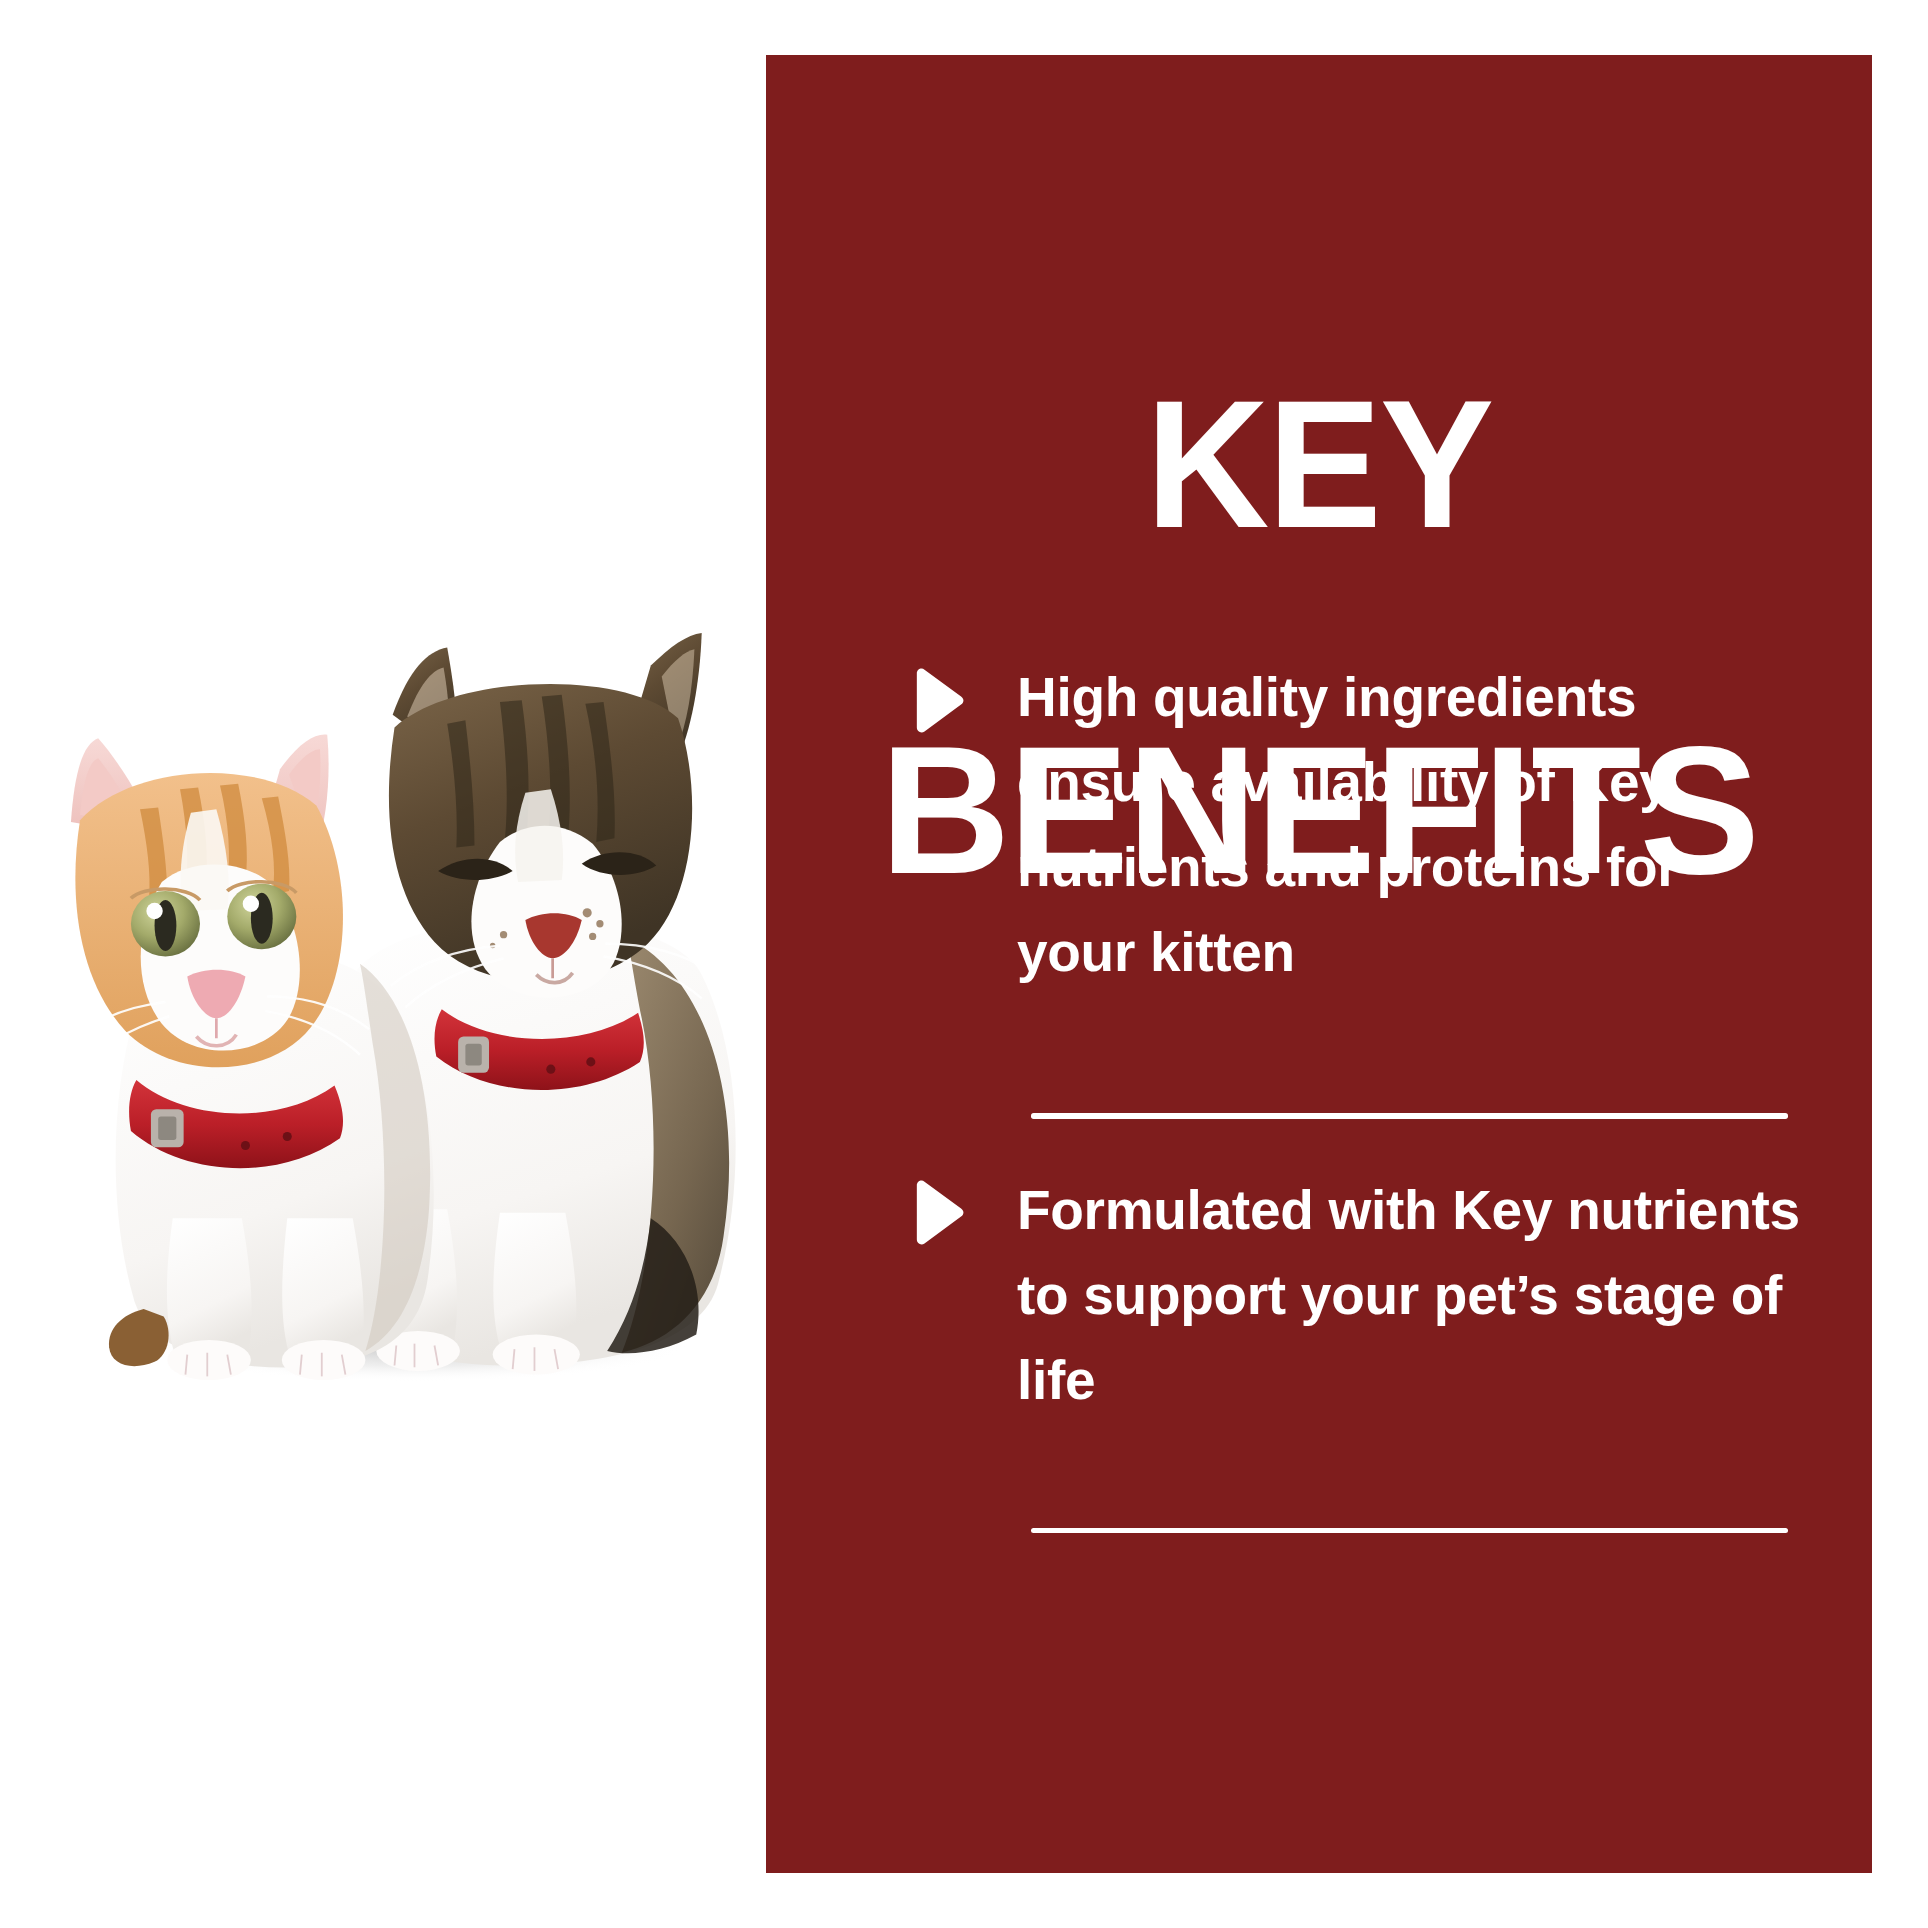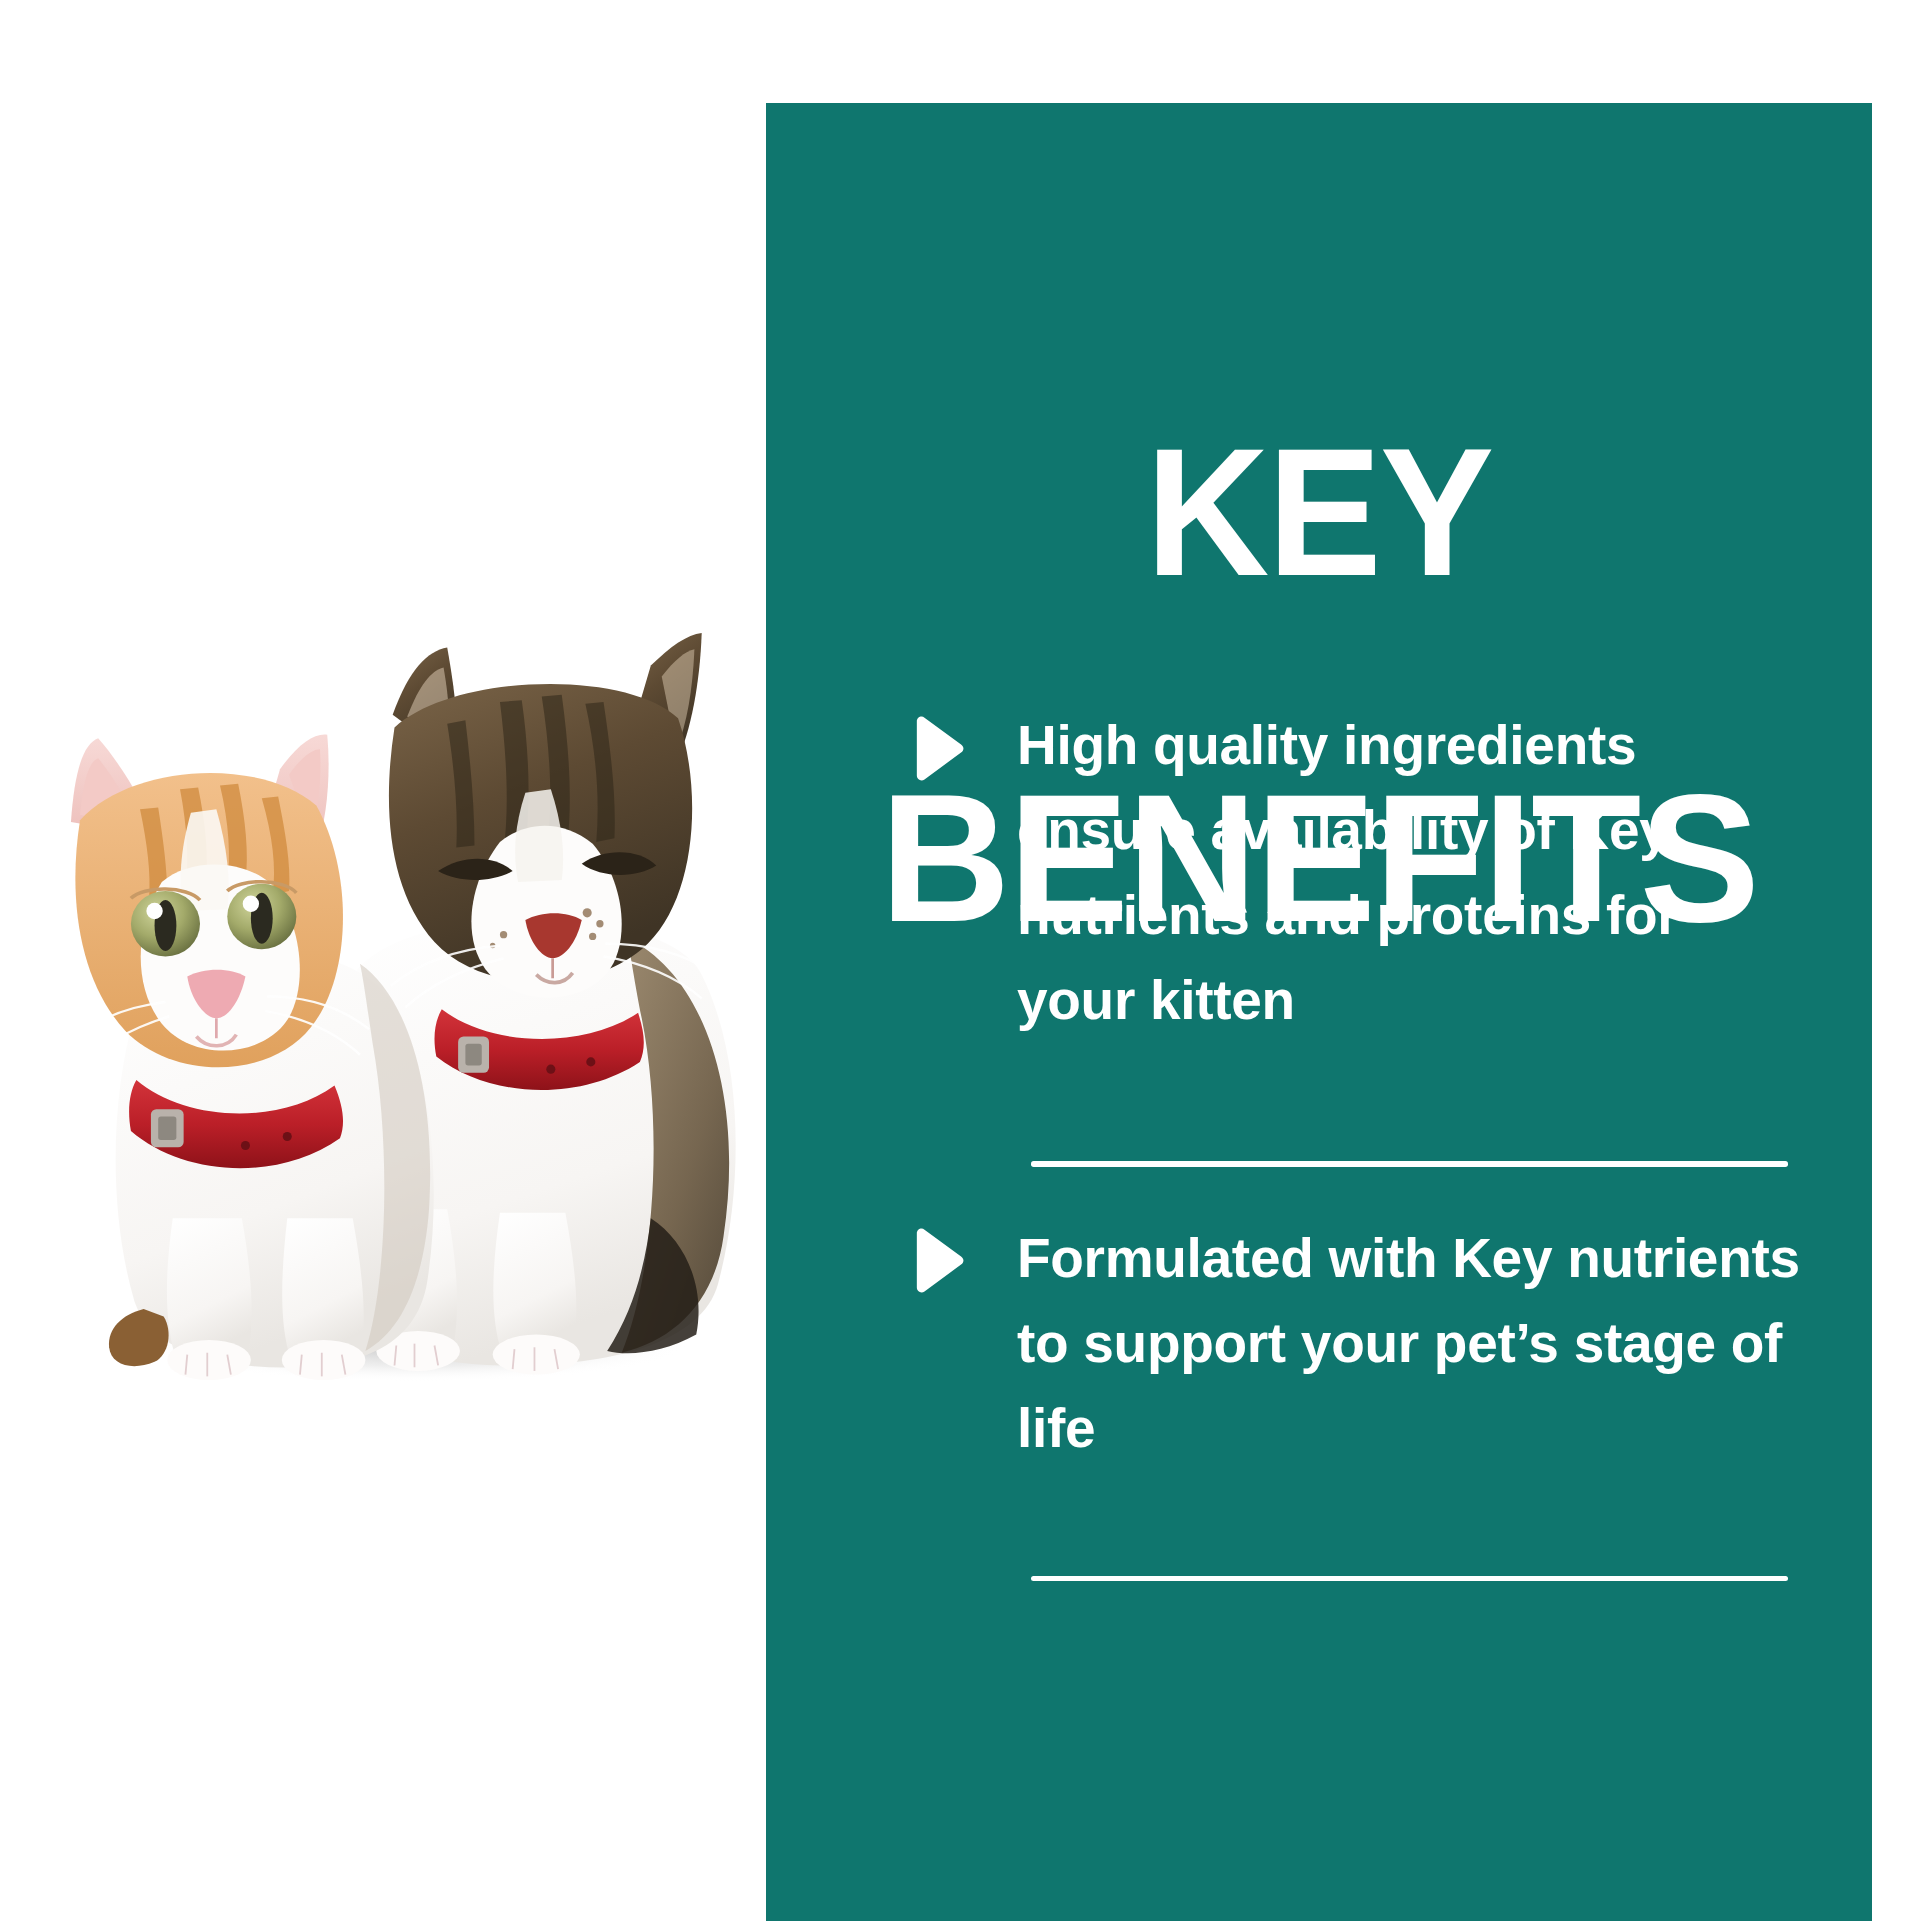--- a/index.html
+++ b/index.html
@@ -40,22 +40,21 @@
   }
   #kitten-photo svg { display: block; width: 100%; height: 100%; }
 
   
   #benefits-panel {
     position: absolute;
     left: 766px;
     top: 55px;
     width: 1106px;
     height: 1818px;
-    background: #0f766e;
-    margin-top: 48px;
+    background: #7f1d1d;
   }
 
   #panel-title {
     position: absolute;
     left: 0;
     top: 150px;
     width: 1106px;
     text-align: center;
     color: #ffffff;
     font-family: "Liberation Sans Narrow", "Liberation Sans", sans-serif;

